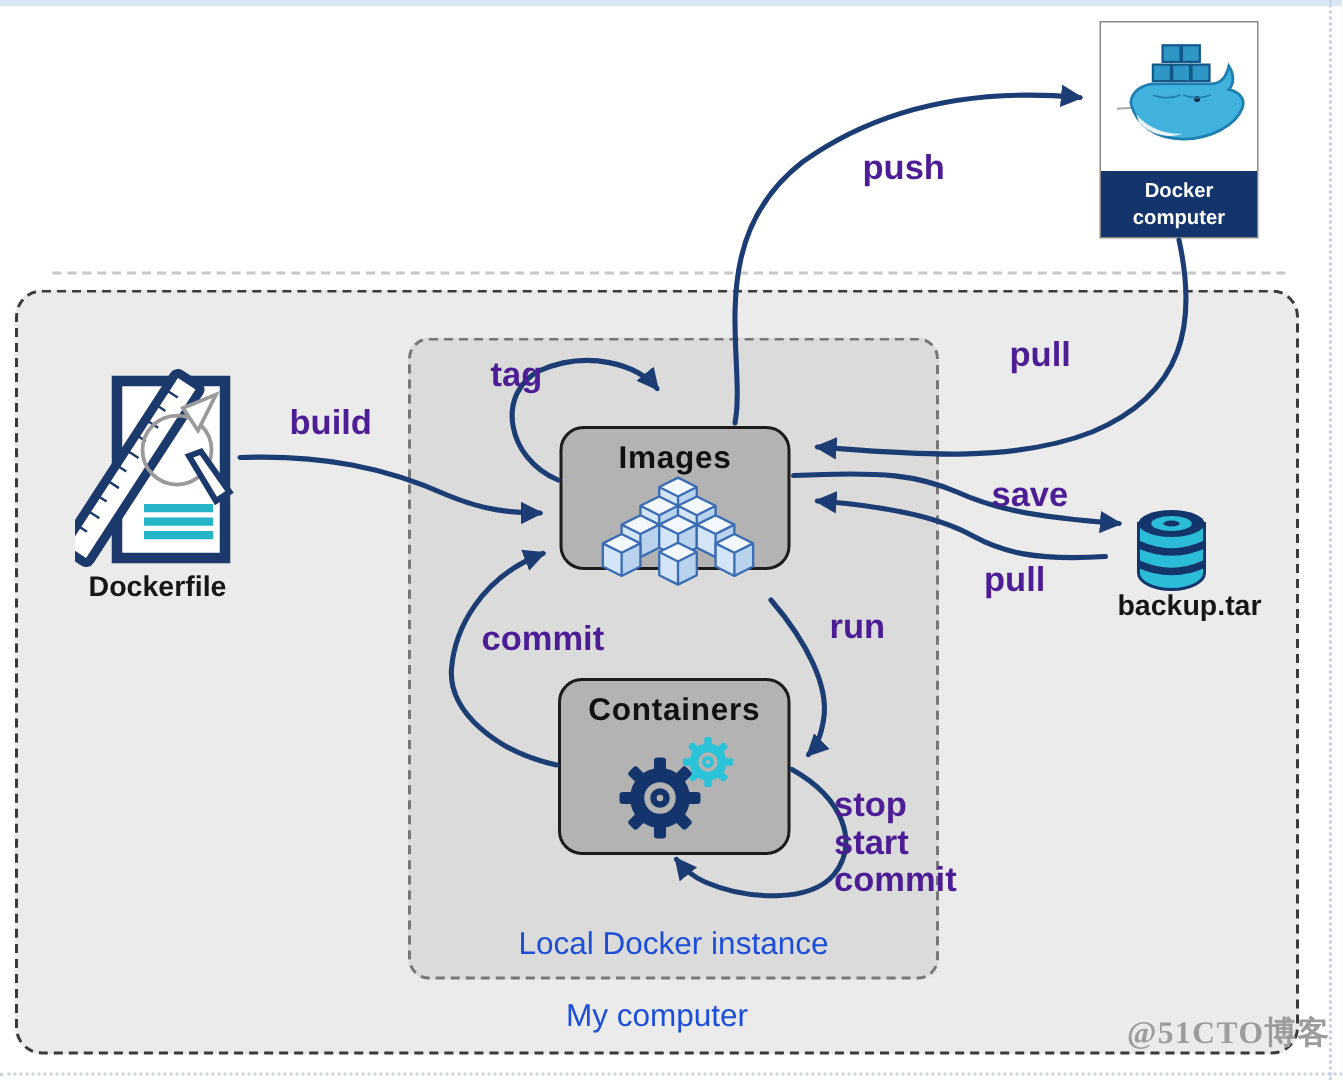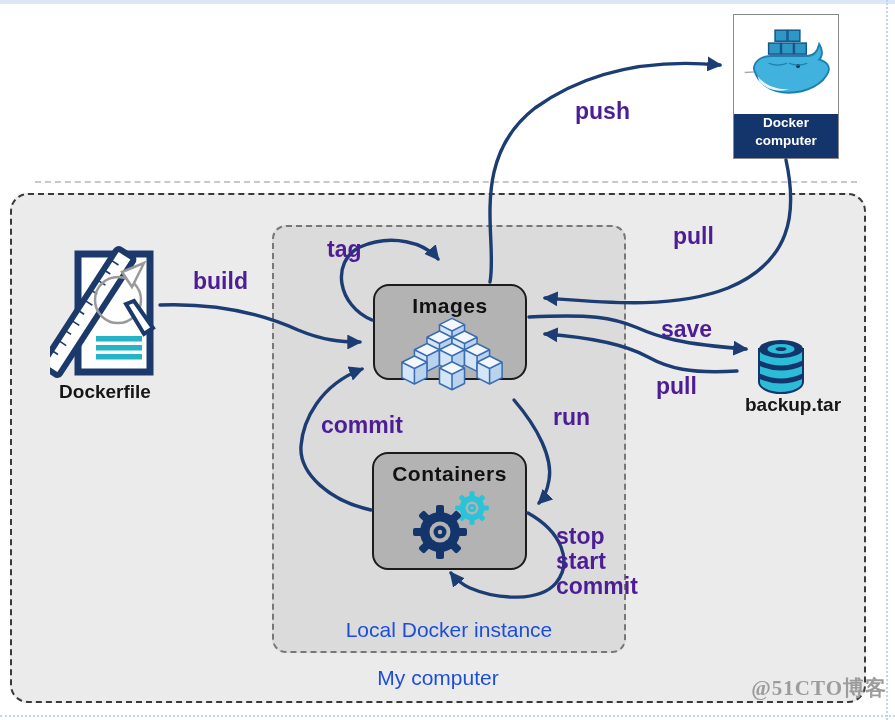--- a/index.html
+++ b/index.html
@@ -20,21 +20,21 @@
             box-sizing:border-box;text-align:center;}
   .node-box .ttl{font-weight:bold;font-size:21px;color:#111;margin-top:8px;letter-spacing:.5px;}
   #images-box{left:373px;top:284px;width:154px;height:96px;}
   #containers-box{left:372px;top:452px;width:155px;height:118px;}
 
   
   .registry-box{position:absolute;left:733px;top:14px;width:106px;height:145px;background:#fff;
                 border:1px solid #8a8a8a;box-sizing:border-box;}
   .registry-label{position:absolute;left:0;bottom:0;width:100%;height:44px;background:#14356b;
                   color:#fff;font-weight:bold;font-size:13.5px;line-height:1.3;text-align:center;
-                  display:flex;flex-direction:column;}
+                  display:flex;flex-direction:column;justify-content:center;}
   .registry-art{position:absolute;left:7px;top:6px;}
 
   
   .edge-label{position:absolute;font-weight:bold;font-size:23px;color:#4c1d95;white-space:nowrap;}
   .node-label{position:absolute;font-weight:bold;font-size:19px;color:#161616;text-align:center;}
   .zone-label{position:absolute;font-size:21px;color:#1d4ed8;text-align:center;}
   .lifecycle .ln{line-height:25px;}
   .watermark{position:absolute;left:712px;top:674px;width:175px;font-size:21px;font-weight:bold;
              color:#9c9c9c;text-align:right;letter-spacing:1px;font-family:Liberation Serif, serif;}
 

